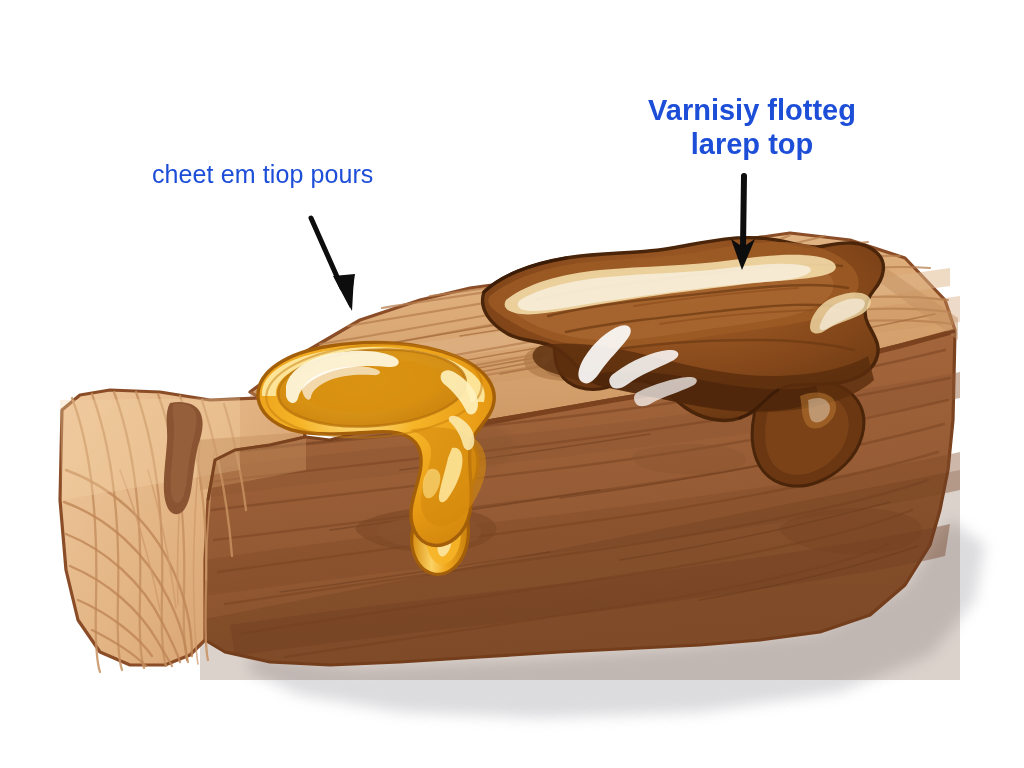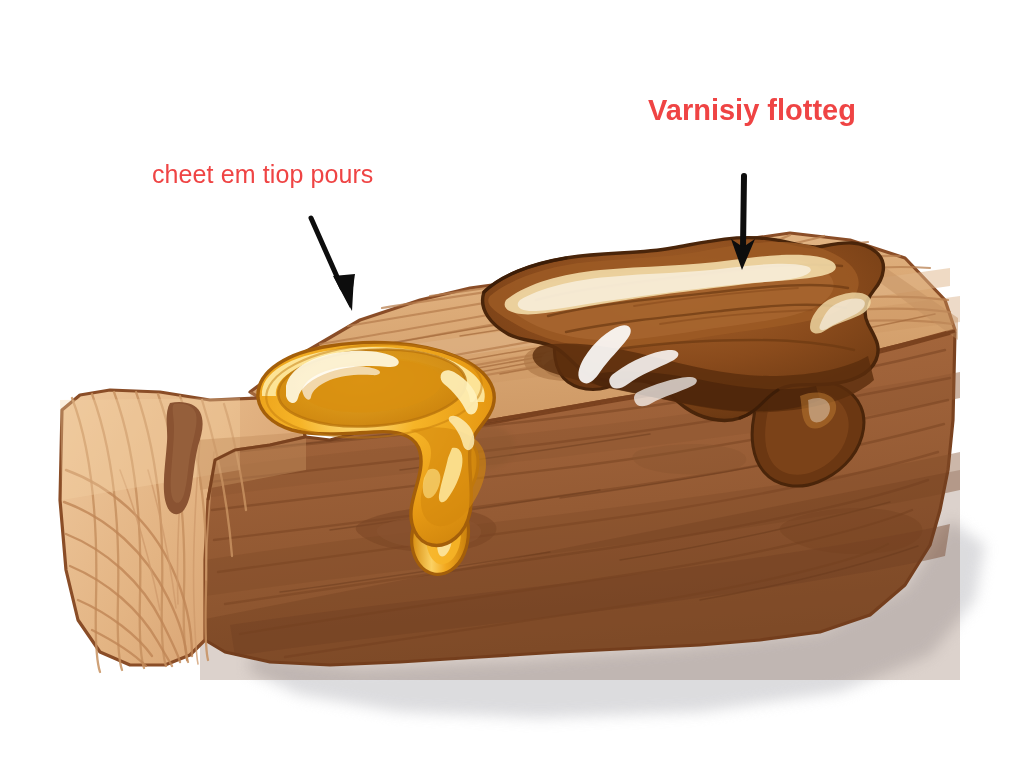--- a/index.html
+++ b/index.html
@@ -18,21 +18,21 @@
     overflow: hidden;
   }
   #art {
     position: absolute;
     inset: 0;
     width: 1024px;
     height: 768px;
   }
   .label {
     position: absolute;
-    color: #ef4444;
+    color: #1d4ed8;
     white-space: nowrap;
     line-height: 1.18;
   }
   #label-left {
     left: 152px;
     top: 160px;
     font-size: 25px;
     font-weight: 400;
     letter-spacing: 0.1px;
   }
@@ -467,15 +467,16 @@
     <g>
       <line x1="744" y1="176" x2="743" y2="248" stroke="#0d0d0d" stroke-width="6" stroke-linecap="round"></line>
       <path d="M731,239 L742,270 L755,239 L743,247 Z" fill="#0d0d0d"></path>
     </g>
   </svg>
 
   <div class="label" id="label-left">cheet em tiop pours</div>
 
   <div class="label" id="label-right">
     <span class="l1">Varnisiy flotteg</span>
+    <span class="l2">larep top</span>
   </div>
 
 </div>
 
 </body></html>

